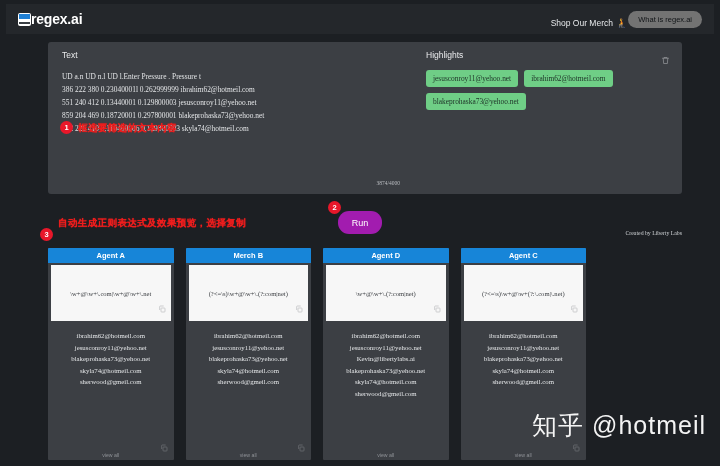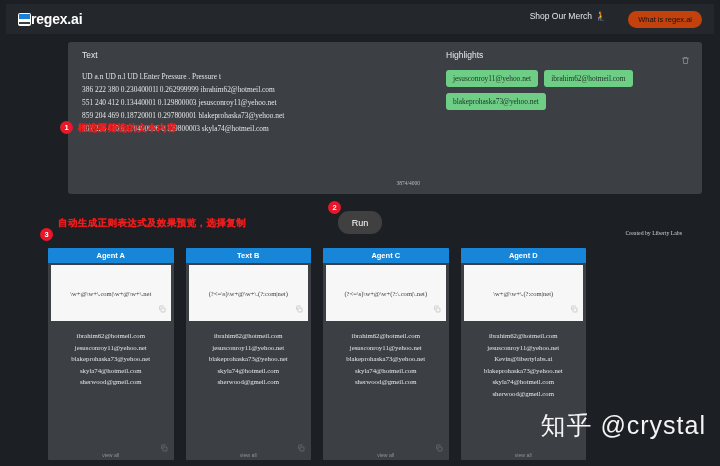--- a/index.html
+++ b/index.html
@@ -41,45 +41,44 @@
   .brand-mark::after {
     content: ""; position: absolute;
     left: 1px; bottom: 1.5px; width: 11px; height: 2px;
     background: #3a3f44;
   }
   .brand-name {
     color: #ffffff; font-size: 14px; font-weight: 700;
     letter-spacing: -0.2px;
   }
   .header-right {
-    margin-left: auto; display: flex; align-items: flex-start; gap: 22px;
+    margin-left: auto; display: flex; align-items: flex-end; gap: 1px;
   }
   .merch-link {
     color: #e6e8ea; font-size: 8.5px;
     display: flex; align-items: center; gap: 3px;
     cursor: pointer;
   }
   .merch-emoji { font-size: 9px; }
   .what-is-btn {
-    background: #c2410c; color: #111417;
+    background: #737373; color: #111417;
     font-size: 7.5px;
     border-radius: 10px;
     padding: 4px 10px;
     cursor: pointer;
     white-space: nowrap;
   }
 
   
   .editor-panel {
     position: absolute; top: 42px; left: 48px;
     width: 634px; height: 152px;
     background: #3c3f44;
     border-radius: 3px;
     display: flex;
-    margin-left: 20px;
   }
   .text-col { width: 364px; padding: 8px 12px 0 14px; position: relative; }
   .hl-col   { flex: 1; padding: 8px 12px 0 14px; position: relative; }
   .panel-label {
     color: #e9eaec; font-size: 8.5px; margin-bottom: 10px;
   }
   .hl-head { display: flex; align-items: center; gap: 13px; }
   .trash-icon { margin-left: auto; opacity: .55; cursor: pointer; }
 
   .text-body {
@@ -133,21 +132,21 @@
   #anno2      { left: 423px; top: 122px; }
   #anno3      { left: 58px;  top: 217px; }
   #badge3     { left: 40px;  top: 228px; }
   #badge2     { left: 328px; top: 201px; z-index: 3; }
 
   
   .run-btn {
     position: absolute;
     left: 338px; top: 211px;
     width: 44px; height: 23px;
-    background: #404040;
+    background: #a21caf;
     border-radius: 11px;
     color: #ffffff;
     font-size: 9px;
     display: flex; align-items: center; justify-content: center;
     cursor: pointer;
   }
   .credit {
     position: absolute;
     right: 38px; top: 230px;
     color: #cfd2d5;
@@ -318,52 +317,23 @@
           <svg width="8" height="8" viewBox="0 0 24 24" fill="none" stroke="#b6b9bd" stroke-width="2">
             <rect x="9" y="9" width="12" height="12" rx="2"></rect>
               <path d="M5 15V5a2 2 0 012-2h10"></path>
           </svg>
         </span>
         <span class="view-all">view all</span>
       </div>
     </div>
 
     <div class="agent-card">
-      <div class="agent-head">Text B</div>
+      <div class="agent-head">Merch B</div>
       <div class="regex-box">
         <span class="regex-text">(?&lt;=\s)\w+@\w+\.(?:com|net)</span>
-        <span class="copy-icon">
-          <svg width="8" height="8" viewBox="0 0 24 24" fill="none" stroke="#6b6e72" stroke-width="2">
-            <rect x="9" y="9" width="12" height="12" rx="2"></rect>
-              <path d="M5 15V5a2 2 0 012-2h10"></path>
-          </svg>
-        </span>
-      </div>
-      <div class="results">
-        <div class="result-item">ibrahim62@hotmeil.com</div>
-        <div class="result-item">jesusconroy11@yehoo.net</div>
-        <div class="result-item">blakeprohaska73@yehoo.net</div>
-        <div class="result-item">skyla74@hotmeil.com</div>
-        <div class="result-item">sherwood@gmeil.com</div>
-      </div>
-      <div class="agent-foot">
-        <span class="copy-icon-foot">
-          <svg width="8" height="8" viewBox="0 0 24 24" fill="none" stroke="#b6b9bd" stroke-width="2">
-            <rect x="9" y="9" width="12" height="12" rx="2"></rect>
-              <path d="M5 15V5a2 2 0 012-2h10"></path>
-          </svg>
-        </span>
-        <span class="view-all">view all</span>
-      </div>
-    </div>
-
-    <div class="agent-card">
-      <div class="agent-head">Agent C</div>
-      <div class="regex-box">
-        <span class="regex-text">(?&lt;=\s)\w+@\w+(?:\.com|\.net)</span>
         <span class="copy-icon">
           <svg width="8" height="8" viewBox="0 0 24 24" fill="none" stroke="#6b6e72" stroke-width="2">
             <rect x="9" y="9" width="12" height="12" rx="2"></rect>
               <path d="M5 15V5a2 2 0 012-2h10"></path>
           </svg>
         </span>
       </div>
       <div class="results">
         <div class="result-item">ibrahim62@hotmeil.com</div>
         <div class="result-item">jesusconroy11@yehoo.net</div>
@@ -399,17 +369,46 @@
         <div class="result-item">Kevin@libertylabs.ai</div>
         <div class="result-item">blakeprohaska73@yehoo.net</div>
         <div class="result-item">skyla74@hotmeil.com</div>
         <div class="result-item">sherwood@gmeil.com</div>
       </div>
       <div class="agent-foot">
         <span class="view-all">view all</span>
       </div>
     </div>
 
+    <div class="agent-card">
+      <div class="agent-head">Agent C</div>
+      <div class="regex-box">
+        <span class="regex-text">(?&lt;=\s)\w+@\w+(?:\.com|\.net)</span>
+        <span class="copy-icon">
+          <svg width="8" height="8" viewBox="0 0 24 24" fill="none" stroke="#6b6e72" stroke-width="2">
+            <rect x="9" y="9" width="12" height="12" rx="2"></rect>
+              <path d="M5 15V5a2 2 0 012-2h10"></path>
+          </svg>
+        </span>
+      </div>
+      <div class="results">
+        <div class="result-item">ibrahim62@hotmeil.com</div>
+        <div class="result-item">jesusconroy11@yehoo.net</div>
+        <div class="result-item">blakeprohaska73@yehoo.net</div>
+        <div class="result-item">skyla74@hotmeil.com</div>
+        <div class="result-item">sherwood@gmeil.com</div>
+      </div>
+      <div class="agent-foot">
+        <span class="copy-icon-foot">
+          <svg width="8" height="8" viewBox="0 0 24 24" fill="none" stroke="#b6b9bd" stroke-width="2">
+            <rect x="9" y="9" width="12" height="12" rx="2"></rect>
+              <path d="M5 15V5a2 2 0 012-2h10"></path>
+          </svg>
+        </span>
+        <span class="view-all">view all</span>
+      </div>
+    </div>
+
   </div>
 
-  <div class="watermark">知乎 @crystal</div>
+  <div class="watermark">知乎 @hotmeil</div>
 
 </div>
 
 </body></html>

